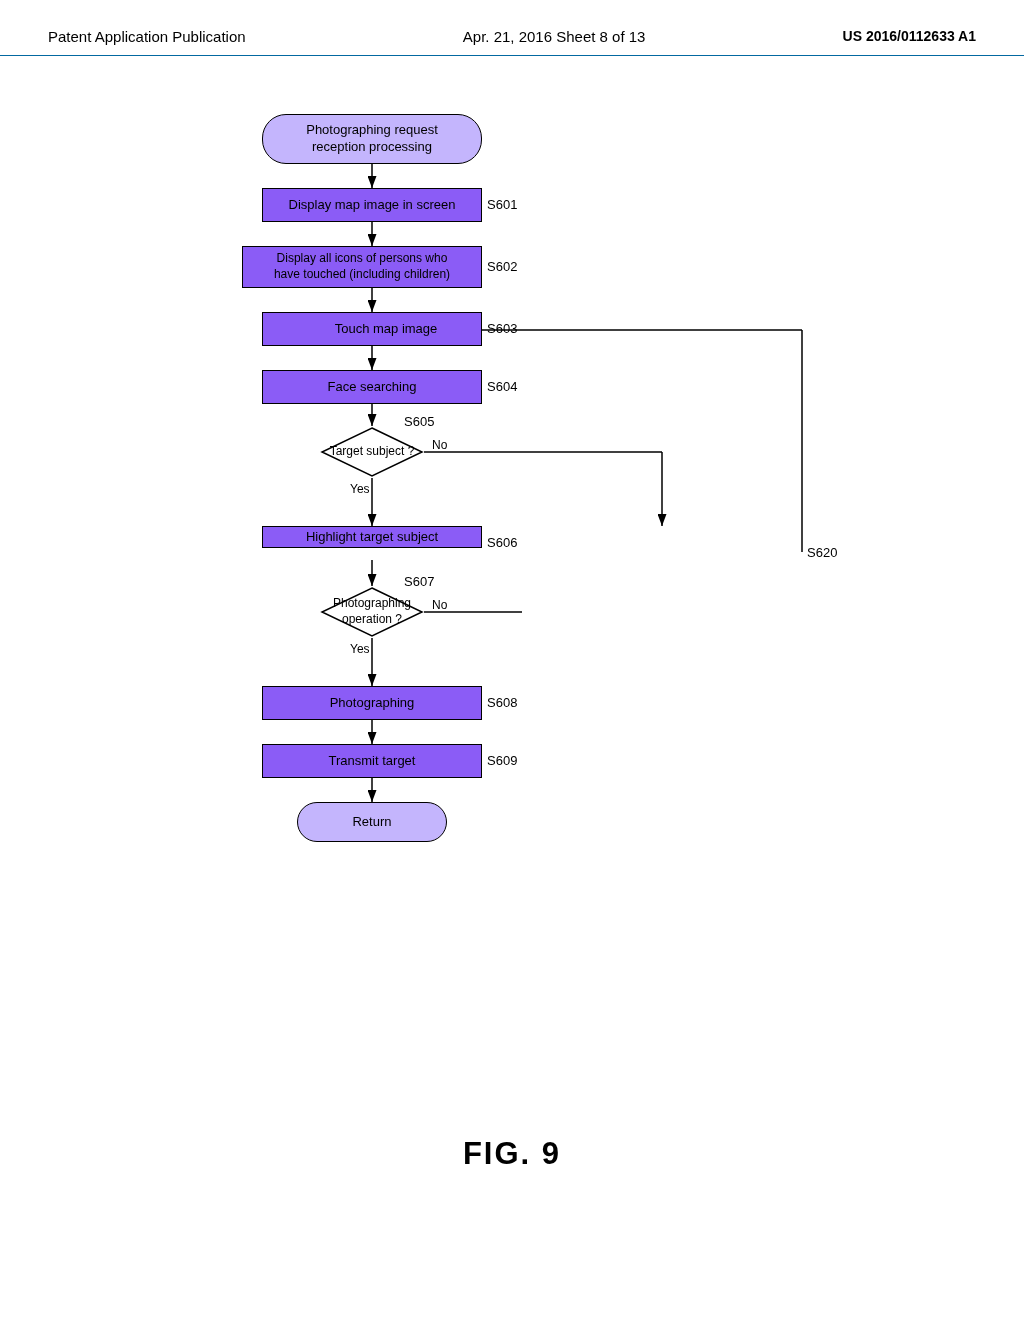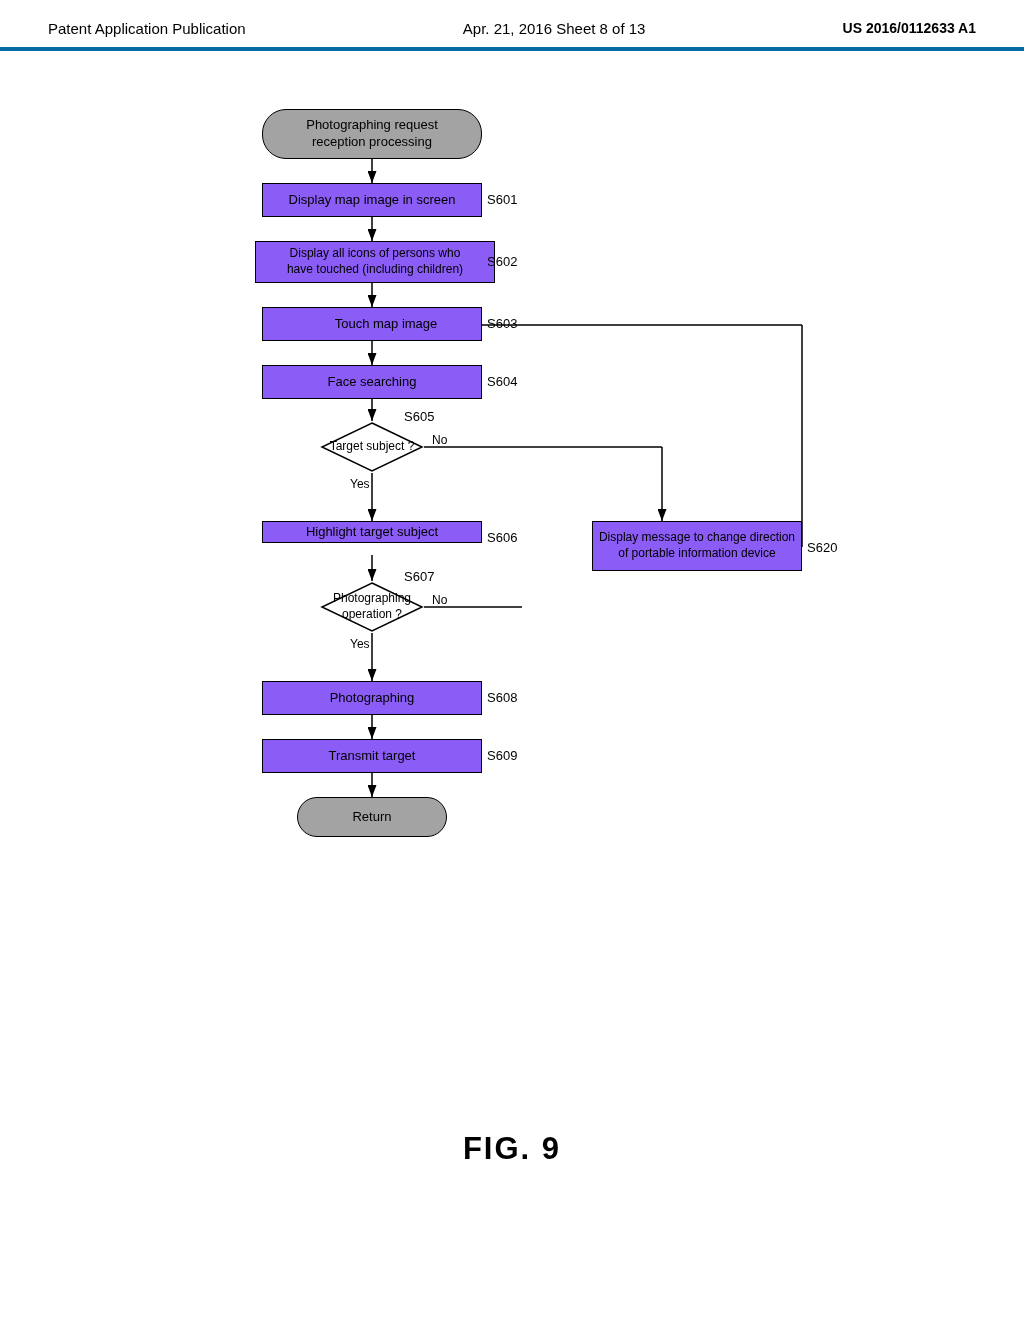--- a/index.html
+++ b/index.html
@@ -9,22 +9,22 @@
       width: 1024px;
       min-height: 1320px;
       position: relative;
       color: #000;
     }
 
     .page-header {
       display: flex;
       justify-content: space-between;
       align-items: flex-start;
-      padding: 20px 48px 10px 48px;
-      border-bottom: 4px solid #0369a1;
+      padding: 28px 48px 10px 48px;
+      border-bottom: 1px solid #0369a1;
       gap: 16px;
     }
 
     .header-left {
       font-size: 15px;
       font-weight: normal;
     }
 
     .header-center {
       font-size: 15px;
@@ -65,21 +65,21 @@
       align-items: center;
       justify-content: center;
       text-align: center;
       font-size: 13px;
       line-height: 1.3;
     }
 
     .fc-rounded {
       border: 1.5px solid #000;
       border-radius: 24px;
-      background: #a3a3a3;
+      background: #c4b5fd;
     }
 
     .fc-rect {
       border: 1.5px solid #000;
       background: #8b5cf6;
     }
 
     .fc-diamond-text {
       position: absolute;
       display: flex;
@@ -156,21 +156,21 @@
     <div class="fc-node fc-rounded" style="left:160px; top:18px; width:220px; height:50px; font-size:13px;">
       <span style="white-space:pre-line; text-align:center;">Photographing request
 reception processing</span>
     </div>
 
     <div class="fc-node fc-rect" style="left:160px; top:92px; width:220px; height:34px;">
       <span>Display map image in screen</span>
     </div>
     <div class="step-label" style="left:385px; top:101px;">S601</div>
 
-    <div class="fc-node fc-rect" style="left:140px; top:150px; width:240px; height:42px; font-size:12px;margin-left:13px;">
+    <div class="fc-node fc-rect" style="left:140px; top:150px; width:240px; height:42px; font-size:12px;">
       <span style="white-space:pre-line; text-align:center; line-height:1.3;">Display all icons of persons who
 have touched (including children)</span>
     </div>
     <div class="step-label" style="left:385px; top:163px;">S602</div>
 
     <div class="fc-node fc-rect" style="left:160px; top:216px; width:220px; height:34px;padding-left:28px;">
       <span>Touch map image</span>
     </div>
     <div class="step-label" style="left:385px; top:225px;">S603</div>
 
@@ -222,22 +222,18 @@
 
     <div class="fc-node fc-rect" style="left:160px; top:648px; width:220px; height:34px;">
       <span>Transmit target</span>
     </div>
     <div class="step-label" style="left:385px; top:657px;">S609</div>
 
     <div class="fc-node fc-rounded" style="left:195px; top:706px; width:150px; height:40px;">
       <span>Return</span>
     </div>
 
-    <div class="fc-node fc-rect" style="left:490px; top:430px; width:210px; height:50px; font-size:12px; line-height:1.3;">
-      <span style="white-space:pre-line; text-align:center;">Display message to change direction
-of portable information device</span>
-    </div>
     <div class="step-label" style="left:705px; top:449px;">S620</div>
 
   </div>
 
   <div class="fig-label">FIG. 9</div>
 </div>
 
 </body></html>

